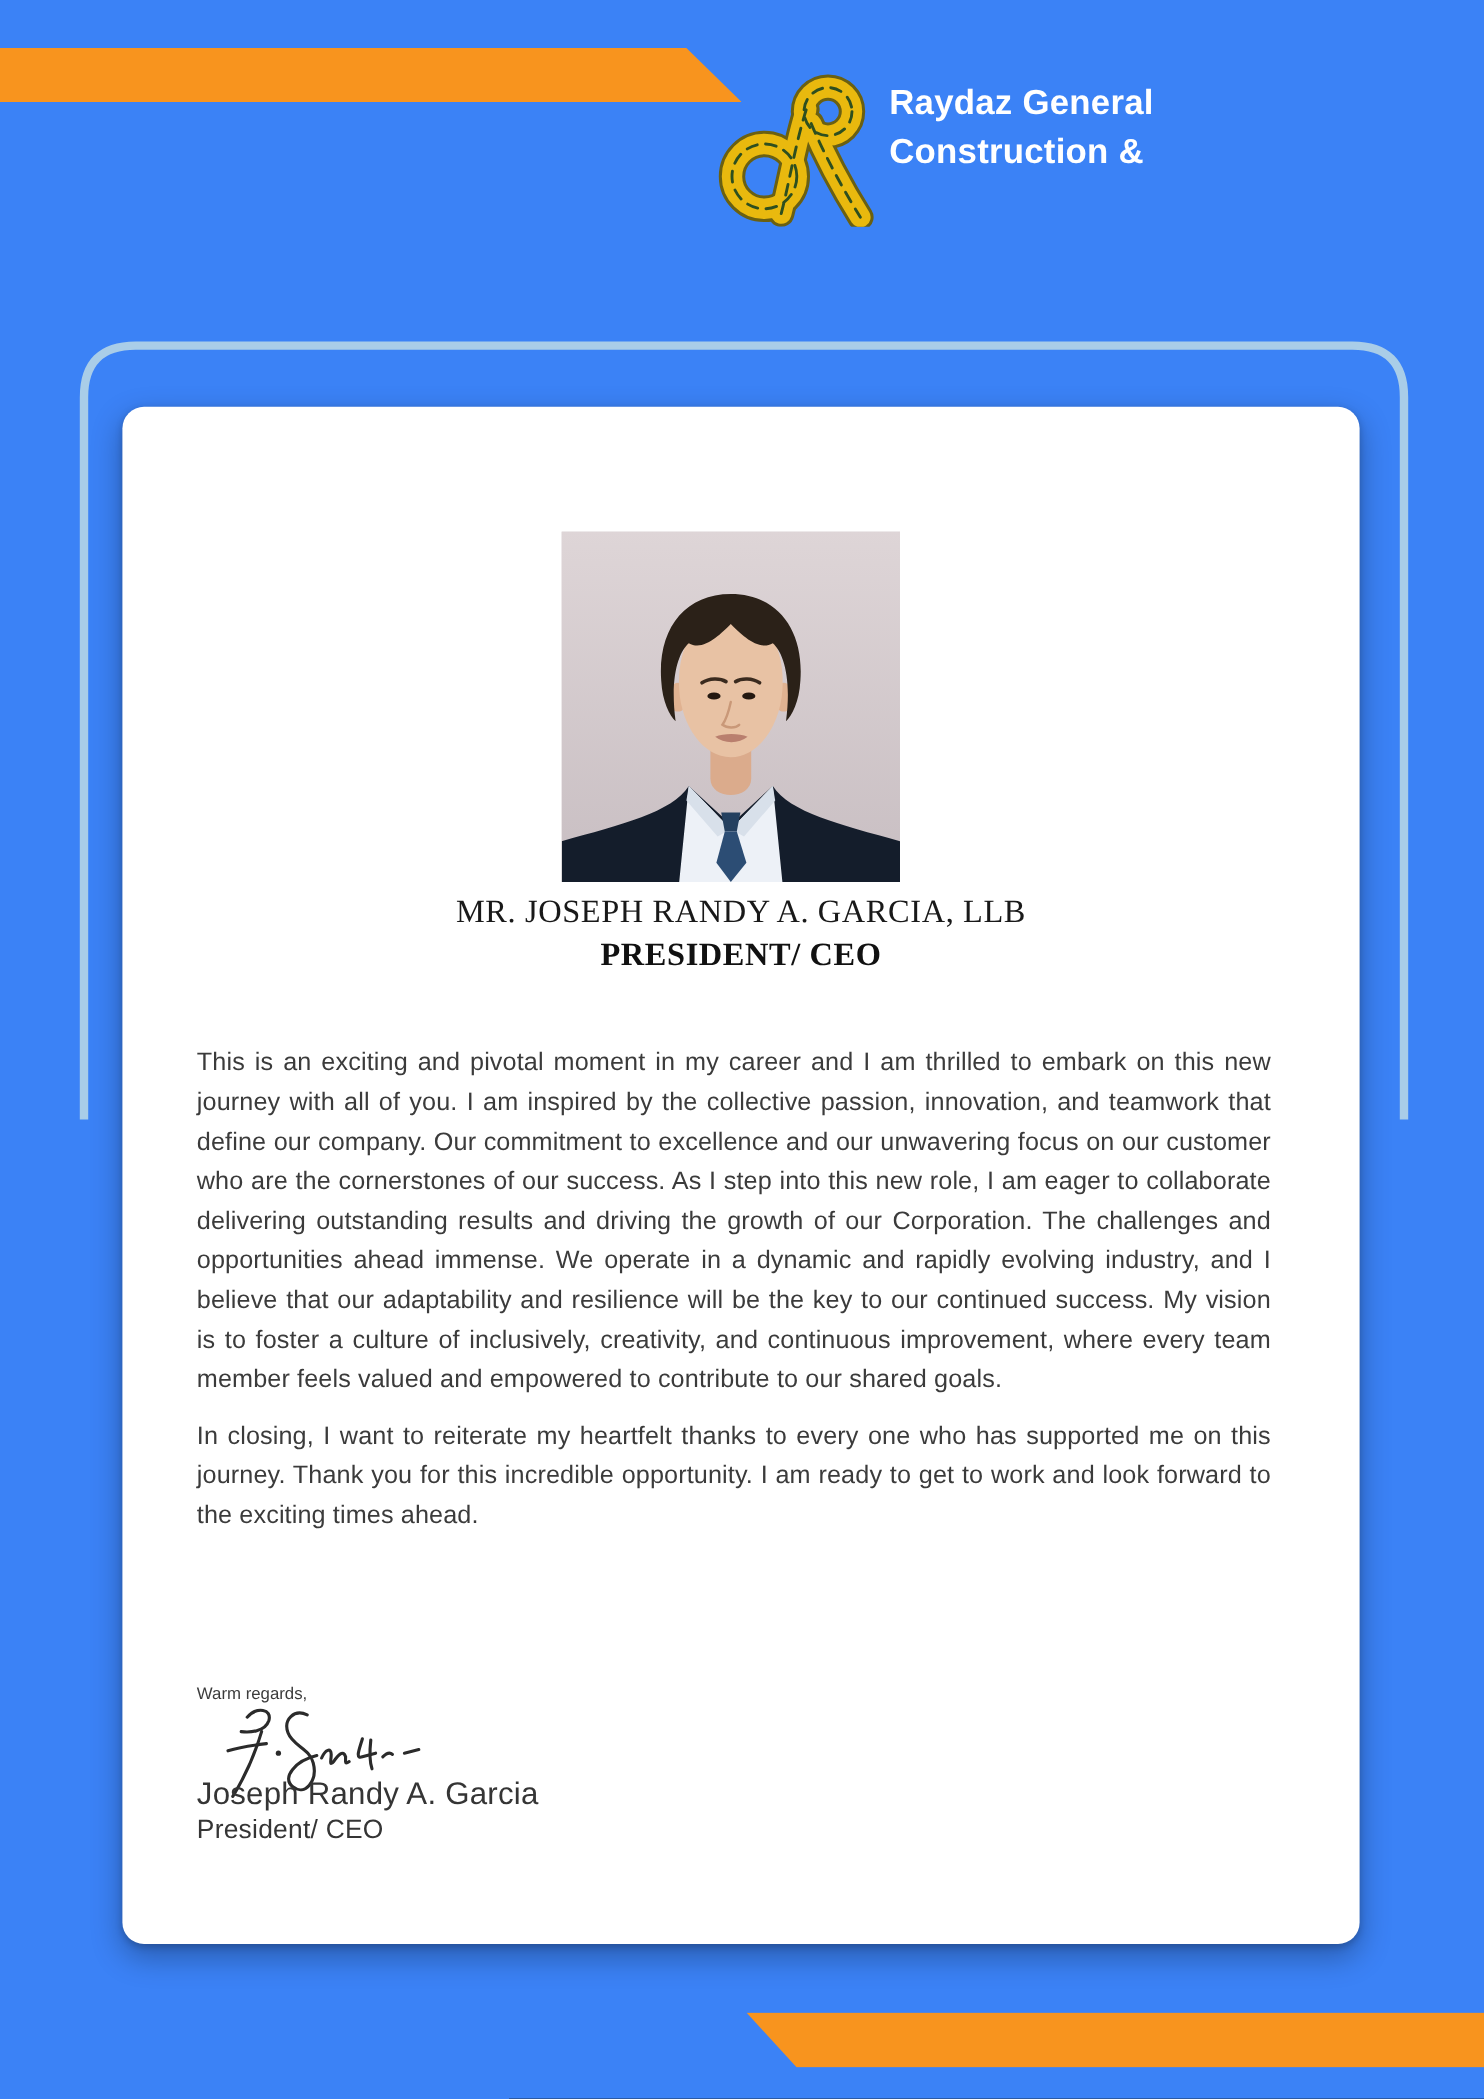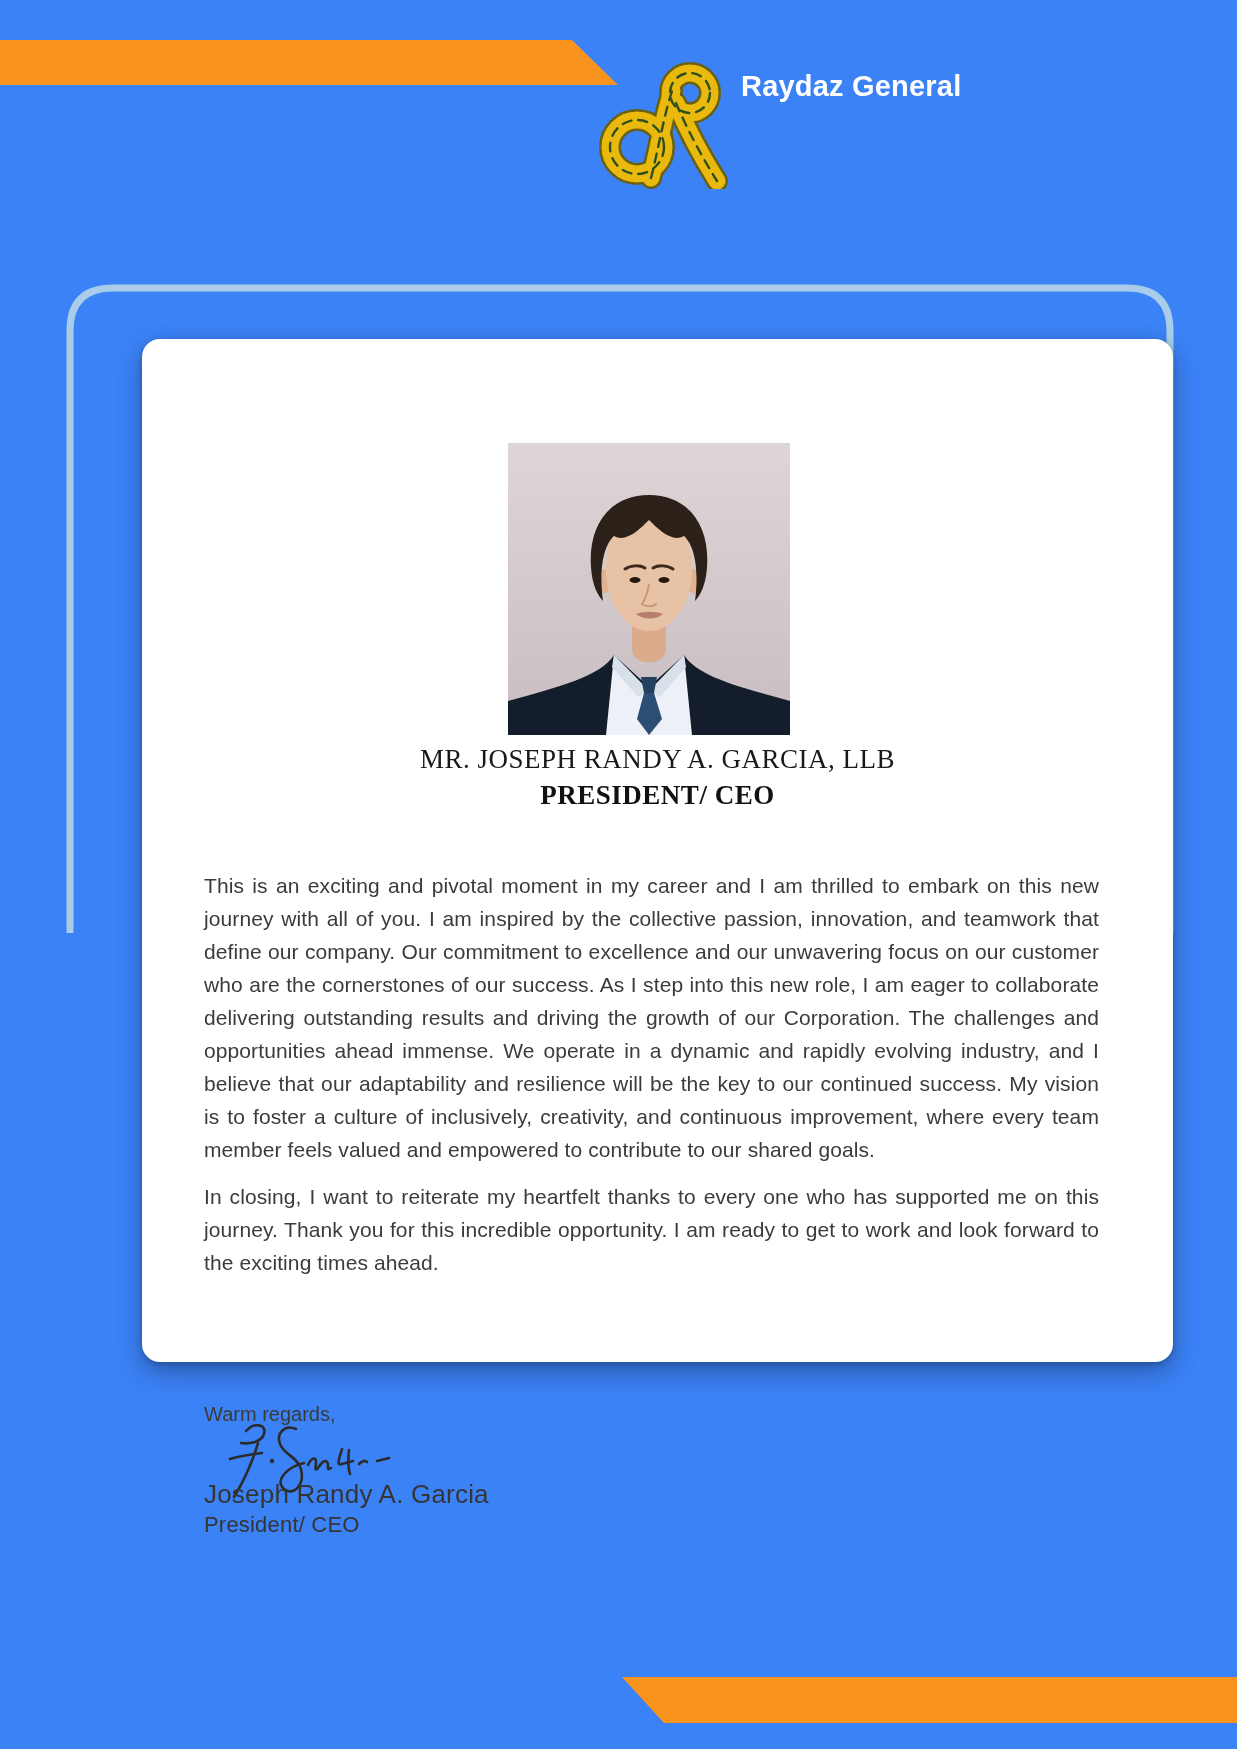--- a/index.html
+++ b/index.html
@@ -22,24 +22,23 @@
   }
   .logo{position:absolute;left:597px;top:57px;width:140px;height:132px;}
   .company-name{
     position:absolute;left:741px;top:66px;
     color:#FFFFFF;font-weight:bold;font-size:29px;line-height:41px;
     letter-spacing:.2px;
   }
   
   .frame-svg{position:absolute;left:0;top:0;width:1237px;height:1749px;pointer-events:none;}
   .card{
-    position:absolute;left:102px;top:339px;width:1031px;height:1023px;
+    position:absolute;left:102px;top:339px;width:1031px;height:1281px;
     background:#FFFFFF;border-radius:18px;
     box-shadow:0 10px 26px rgba(0,0,0,.30),0 2px 6px rgba(0,0,0,.18);
-    margin-left:40px;
   }
   .photo{
     position:absolute;left:366px;top:104px;width:282px;height:292px;
     overflow:hidden;background:#d6ccd0;
   }
   .exec-name{
     position:absolute;left:0;top:405px;width:100%;text-align:center;
     font-family:"Liberation Serif",serif;font-size:27px;color:#191919;
     letter-spacing:.5px;
   }
@@ -49,21 +48,21 @@
     letter-spacing:.5px;
   }
   .letter-body{
     position:absolute;left:62px;top:530px;width:895px;
     font-size:21px;line-height:33px;color:#3b3b3b;text-align:justify;
     font-weight:400;letter-spacing:.1px;
   }
   .letter-body p{margin:0 0 14px 0;}
   .letter-body p:last-child{margin:0;}
   .closing{
-    position:absolute;left:62px;top:1064px;font-size:20px;color:#3b3b3b;
+    position:absolute;left:62px;top:1064px;font-size:14px;color:#3b3b3b;
   }
   .signature{position:absolute;left:60px;top:1078px;width:215px;height:88px;}
   .sig-name{position:absolute;left:62px;top:1140px;font-size:26px;color:#353535;letter-spacing:.2px;}
   .sig-title{position:absolute;left:62px;top:1173px;font-size:22px;color:#353535;letter-spacing:.2px;}
 </style>
 </head>
 <body>
 
 <div class="canvas">
 
@@ -89,20 +88,21 @@
           <path d="M54,121 C61,94 66,62 75,34"></path>
           <circle cx="93" cy="36" r="20"></circle>
           <path d="M79,46 C90,72 105,100 120,124"></path>
         </g>
       </g>
     </svg>
   </div>
 
   <div class="company-name">
     <div>Raydaz General</div>
+    <div>Construction &amp;</div>
   </div>
 
   <svg class="frame-svg" viewBox="0 0 1237 1749">
     <path d="M70,933 L70,331 Q70,288 113,288 L1127,288 Q1170,288 1170,331 L1170,933" fill="none" stroke="#A9CDE8" stroke-width="7" stroke-linecap="butt"></path>
   </svg>
 
   <div class="card">
 
     <div class="photo">
       <svg viewBox="0 0 282 292" width="282" height="292">

